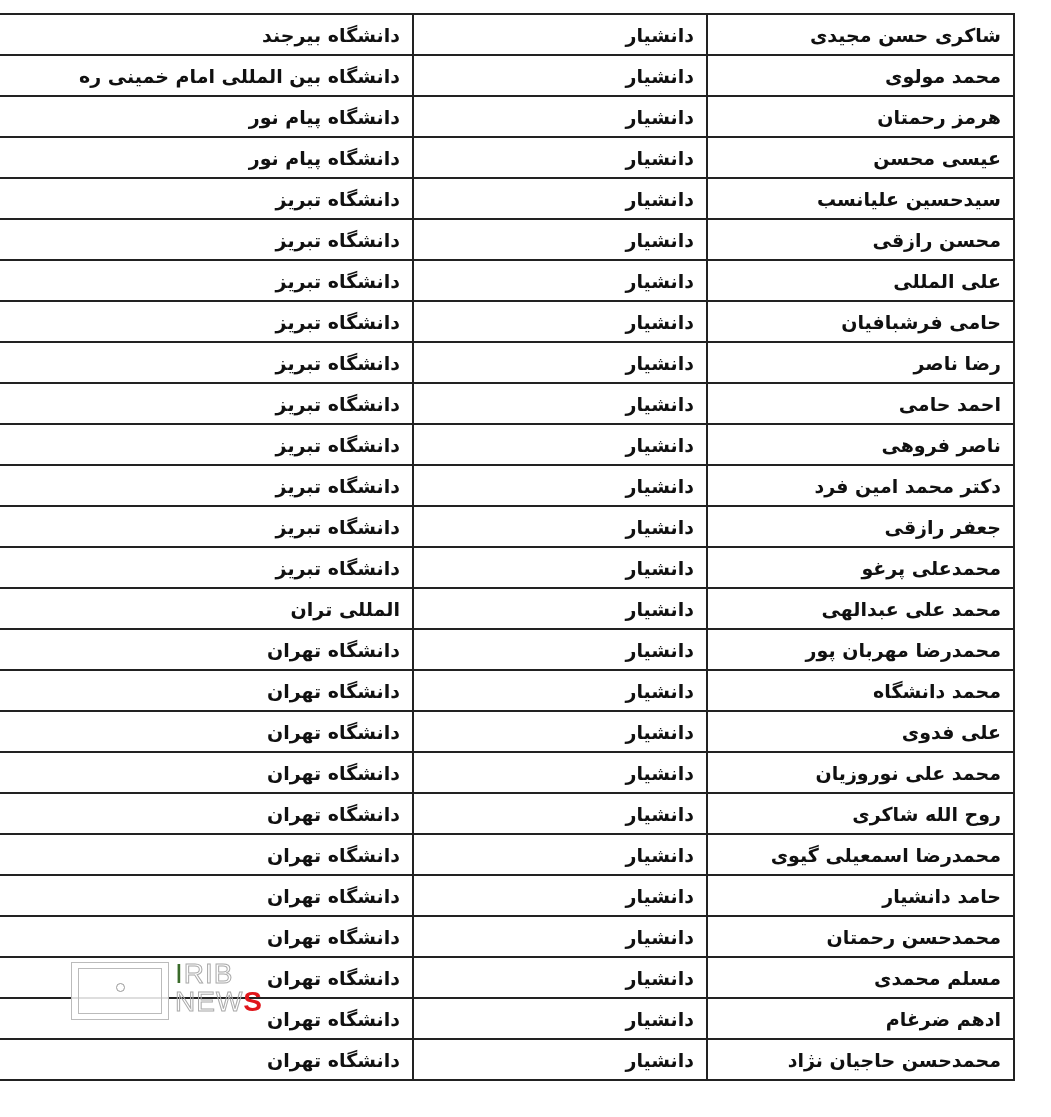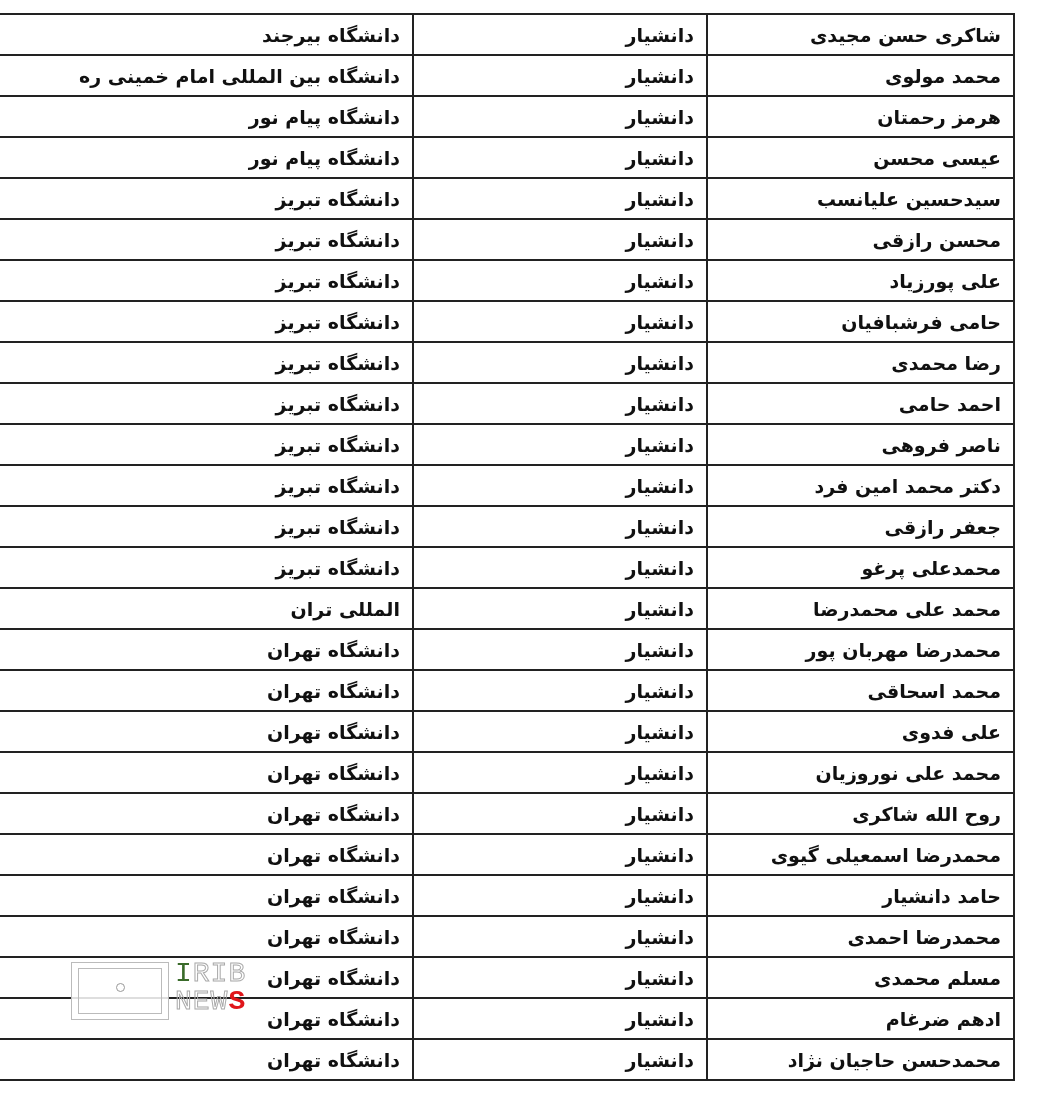--- a/index.html
+++ b/index.html
@@ -66,26 +66,25 @@
       position: absolute;
       left: 44px; top: 20px;
       width: 7px; height: 7px;
       border: 1px solid #999;
       border-radius: 50%;
     }
     .wm-text {
       position: absolute;
       left: 104px;
       top: -2px;
-      font-family: Liberation Mono, monospace;
+      font-family: Liberation Sans, sans-serif;
       font-size: 28px;
       line-height: 28px;
       letter-spacing: 1px;
       color: transparent;
-      text-align: center;
       -webkit-text-stroke: 1px #aaa;
     }
     .wm-text .i-bar {
       color: #3a6b2a;
       -webkit-text-stroke: 0;
     }
     .wm-text .s-red {
       color: #e0161b;
       -webkit-text-stroke: 0;
       font-weight: bold;
@@ -126,31 +125,31 @@
           <td>سیدحسین علیانسب</td>
           <td>دانشیار</td>
           <td>دانشگاه تبریز</td>
         </tr>
         <tr>
           <td>محسن رازقی</td>
           <td>دانشیار</td>
           <td>دانشگاه تبریز</td>
         </tr>
         <tr>
-          <td>علی پورزیاد</td>
+          <td>علی المللی</td>
           <td>دانشیار</td>
           <td>دانشگاه تبریز</td>
         </tr>
         <tr>
           <td>حامی فرشبافیان</td>
           <td>دانشیار</td>
           <td>دانشگاه تبریز</td>
         </tr>
         <tr>
-          <td>رضا محمدی</td>
+          <td>رضا ناصر</td>
           <td>دانشیار</td>
           <td>دانشگاه تبریز</td>
         </tr>
         <tr>
           <td>احمد حامی</td>
           <td>دانشیار</td>
           <td>دانشگاه تبریز</td>
         </tr>
         <tr>
           <td>ناصر فروهی</td>
@@ -166,31 +165,31 @@
           <td>جعفر رازقی</td>
           <td>دانشیار</td>
           <td>دانشگاه تبریز</td>
         </tr>
         <tr>
           <td>محمدعلی پرغو</td>
           <td>دانشیار</td>
           <td>دانشگاه تبریز</td>
         </tr>
         <tr>
-          <td>محمد علی محمدرضا</td>
+          <td>محمد علی عبدالهی</td>
           <td>دانشیار</td>
           <td>المللی تران</td>
         </tr>
         <tr>
           <td>محمدرضا مهربان پور</td>
           <td>دانشیار</td>
           <td>دانشگاه تهران</td>
         </tr>
         <tr>
-          <td>محمد اسحاقی</td>
+          <td>محمد دانشگاه</td>
           <td>دانشیار</td>
           <td>دانشگاه تهران</td>
         </tr>
         <tr>
           <td>علی فدوی</td>
           <td>دانشیار</td>
           <td>دانشگاه تهران</td>
         </tr>
         <tr>
           <td>محمد علی نوروزیان</td>
@@ -206,21 +205,21 @@
           <td>محمدرضا اسمعیلی گیوی</td>
           <td>دانشیار</td>
           <td>دانشگاه تهران</td>
         </tr>
         <tr>
           <td>حامد دانشیار</td>
           <td>دانشیار</td>
           <td>دانشگاه تهران</td>
         </tr>
         <tr>
-          <td>محمدرضا احمدی</td>
+          <td>محمدحسن رحمتان</td>
           <td>دانشیار</td>
           <td>دانشگاه تهران</td>
         </tr>
         <tr>
           <td>مسلم محمدی</td>
           <td>دانشیار</td>
           <td>دانشگاه تهران</td>
         </tr>
         <tr>
           <td>ادهم ضرغام</td>

